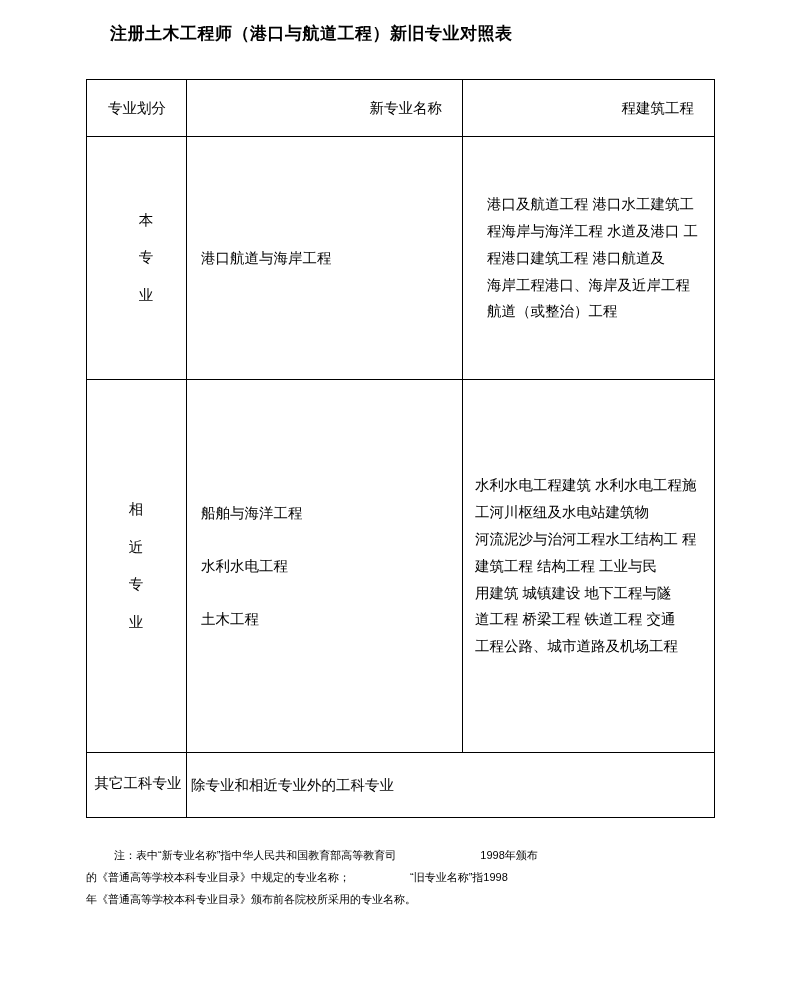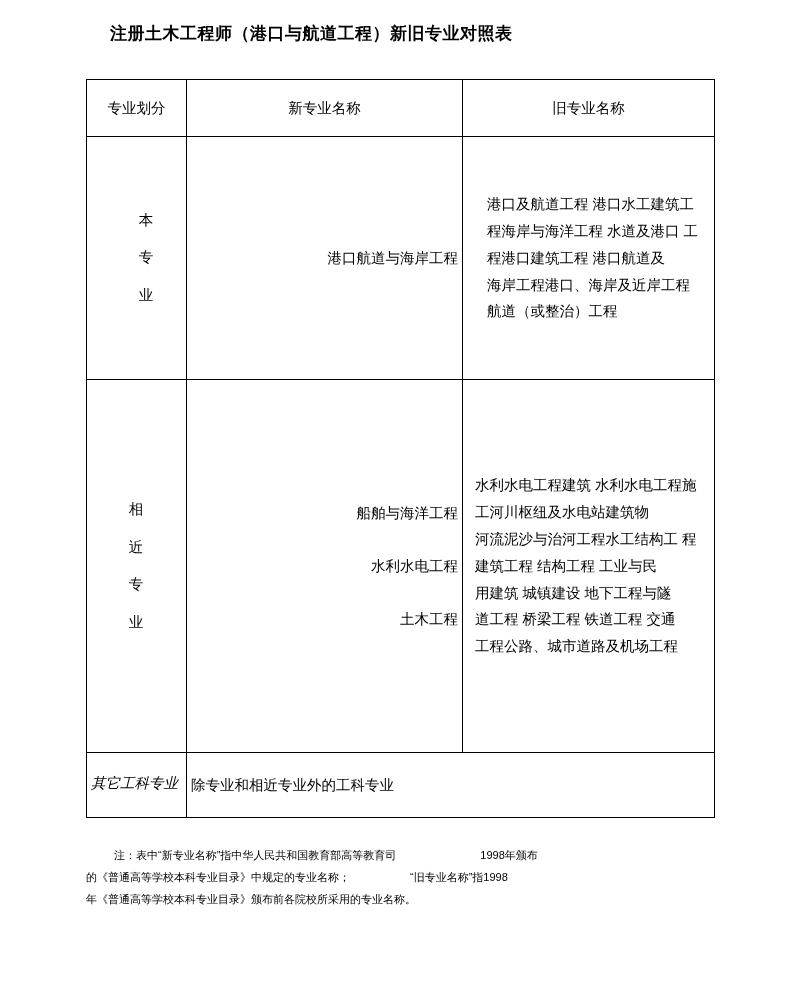--- a/index.html
+++ b/index.html
@@ -36,21 +36,21 @@
     table-layout: fixed;
   }
   table.compare td, table.compare th {
     border: 1px solid #000000;
     vertical-align: middle;
     font-weight: normal;
     font-size: 14.5px;
     line-height: 1.85;
   }
   th.hdr {
-    text-align: center;
+    text-align: right;
     height: 48px;
     font-size: 14.5px;
     padding: 4px 20px;
   }
   .col1 { width: 100px; }
   .col2 { width: 276px; }
   .col3 { width: 252px; }
 
   td.cat {
     text-align: center;
@@ -60,48 +60,46 @@
   td.cat .vlabel {
     display: inline-block;
     line-height: 2.6;
     letter-spacing: 1px;
   }
   td.cat .vchar {
     display: block;
   }
   td.newname {
     vertical-align: middle;
-    padding: 10px 4px;
-    text-align: right;
+    padding: 10px 14px;
   }
   td.newname .entry {
     margin: 0 0 26px 0;
   }
   td.newname .entry:last-child {
     margin-bottom: 0;
   }
   td.newname.single {
     padding-left: 14px;
   }
   td.oldname {
     vertical-align: middle;
     padding: 10px 12px;
     line-height: 1.95;
   }
   td.row-main { height: 222px; padding-left: 24px; }
   td.row-near { height: 352px; margin-left: 18px; }
   td.row-other { height: 52px; }
 
   td.other-label {
-    text-align: left;
+    text-align: center;
     padding-left: 4px;
     vertical-align: bottom;
     padding-bottom: 4px;
     white-space: nowrap;
-    font-style: italic;
   }
   td.other-content {
     padding: 6px 4px;
     vertical-align: top;
   }
 
   .note {
     margin: 26px 0 16px 86px;
     width: 630px;
     font-size: 11px;
@@ -125,21 +123,21 @@
   <table class="compare">
     <colgroup>
       <col class="col1">
         <col class="col2">
         <col class="col3">
     </colgroup>
     <thead>
       <tr>
         <th class="hdr">专业划分</th>
         <th class="hdr">新专业名称</th>
-        <th class="hdr">旧专业名称</th>
+        <th class="hdr">程建筑工程</th>
       </tr>
     </thead>
     <tbody>
       <tr>
         <td class="cat row-main">
           <span class="vlabel">
             <span class="vchar">本</span>
             <span class="vchar">专</span>
             <span class="vchar">业</span>
           </span>

